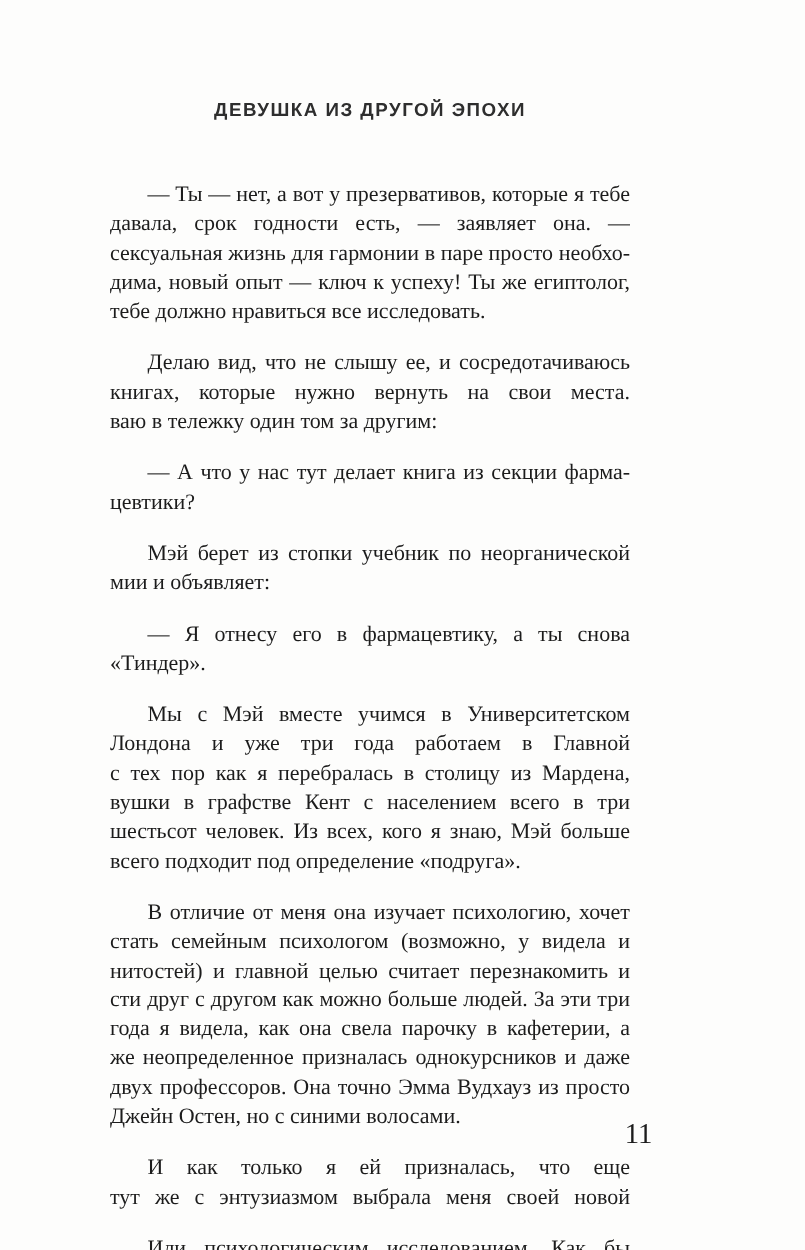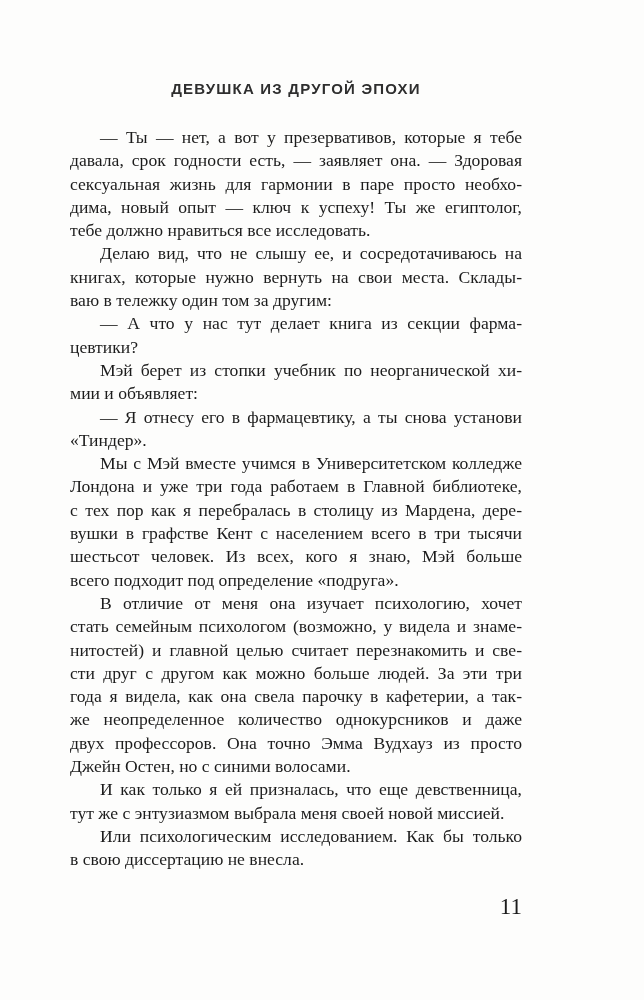--- a/index.html
+++ b/index.html
@@ -37,21 +37,21 @@
   }
   .body-text {
     position: absolute;
     top: 126px;
     left: 0;
     width: 452px;
     font-size: 17.6px;
     line-height: 23.3px;
     color: #1c1c1c;
   }
-  .paragraph { margin: 0; padding: 0; }
+  .paragraph { margin: 18px; padding: 0; }
   .line {
     height: 23.3px;
     overflow: hidden;
     text-align: justify;
     text-align-last: justify;
   }
   .line.para-first { text-indent: 30px; }
   .line.para-last  { text-align-last: left; }
   .page-number {
     position: absolute;
@@ -103,21 +103,21 @@
           <div class="line">вушки в графстве Кент с населением всего в три тысячи</div>
           <div class="line">шестьсот человек. Из всех, кого я знаю, Мэй больше</div>
           <div class="line para-last">всего подходит под определение «подруга».</div>
         </div>
         <div class="paragraph">
           <div class="line para-first">В отличие от меня она изучает психологию, хочет</div>
           <div class="line">стать семейным психологом (возможно, у видела и знаме-</div>
           <div class="line">нитостей) и главной целью считает перезнакомить и све-</div>
           <div class="line">сти друг с другом как можно больше людей. За эти три</div>
           <div class="line">года я видела, как она свела парочку в кафетерии, а так-</div>
-          <div class="line">же неопределенное количество однокурсников и даже</div>
+          <div class="line">же неопределенное призналась однокурсников и даже</div>
           <div class="line">двух профессоров. Она точно Эмма Вудхауз из просто</div>
           <div class="line para-last">Джейн Остен, но с синими волосами.</div>
         </div>
         <div class="paragraph">
           <div class="line para-first">И как только я ей призналась, что еще девственница, она</div>
           <div class="line para-last">тут же с энтузиазмом выбрала меня своей новой миссией.</div>
         </div>
         <div class="paragraph">
           <div class="line para-first">Или психологическим исследованием. Как бы только</div>
           <div class="line para-last">в свою диссертацию не внесла.</div>

